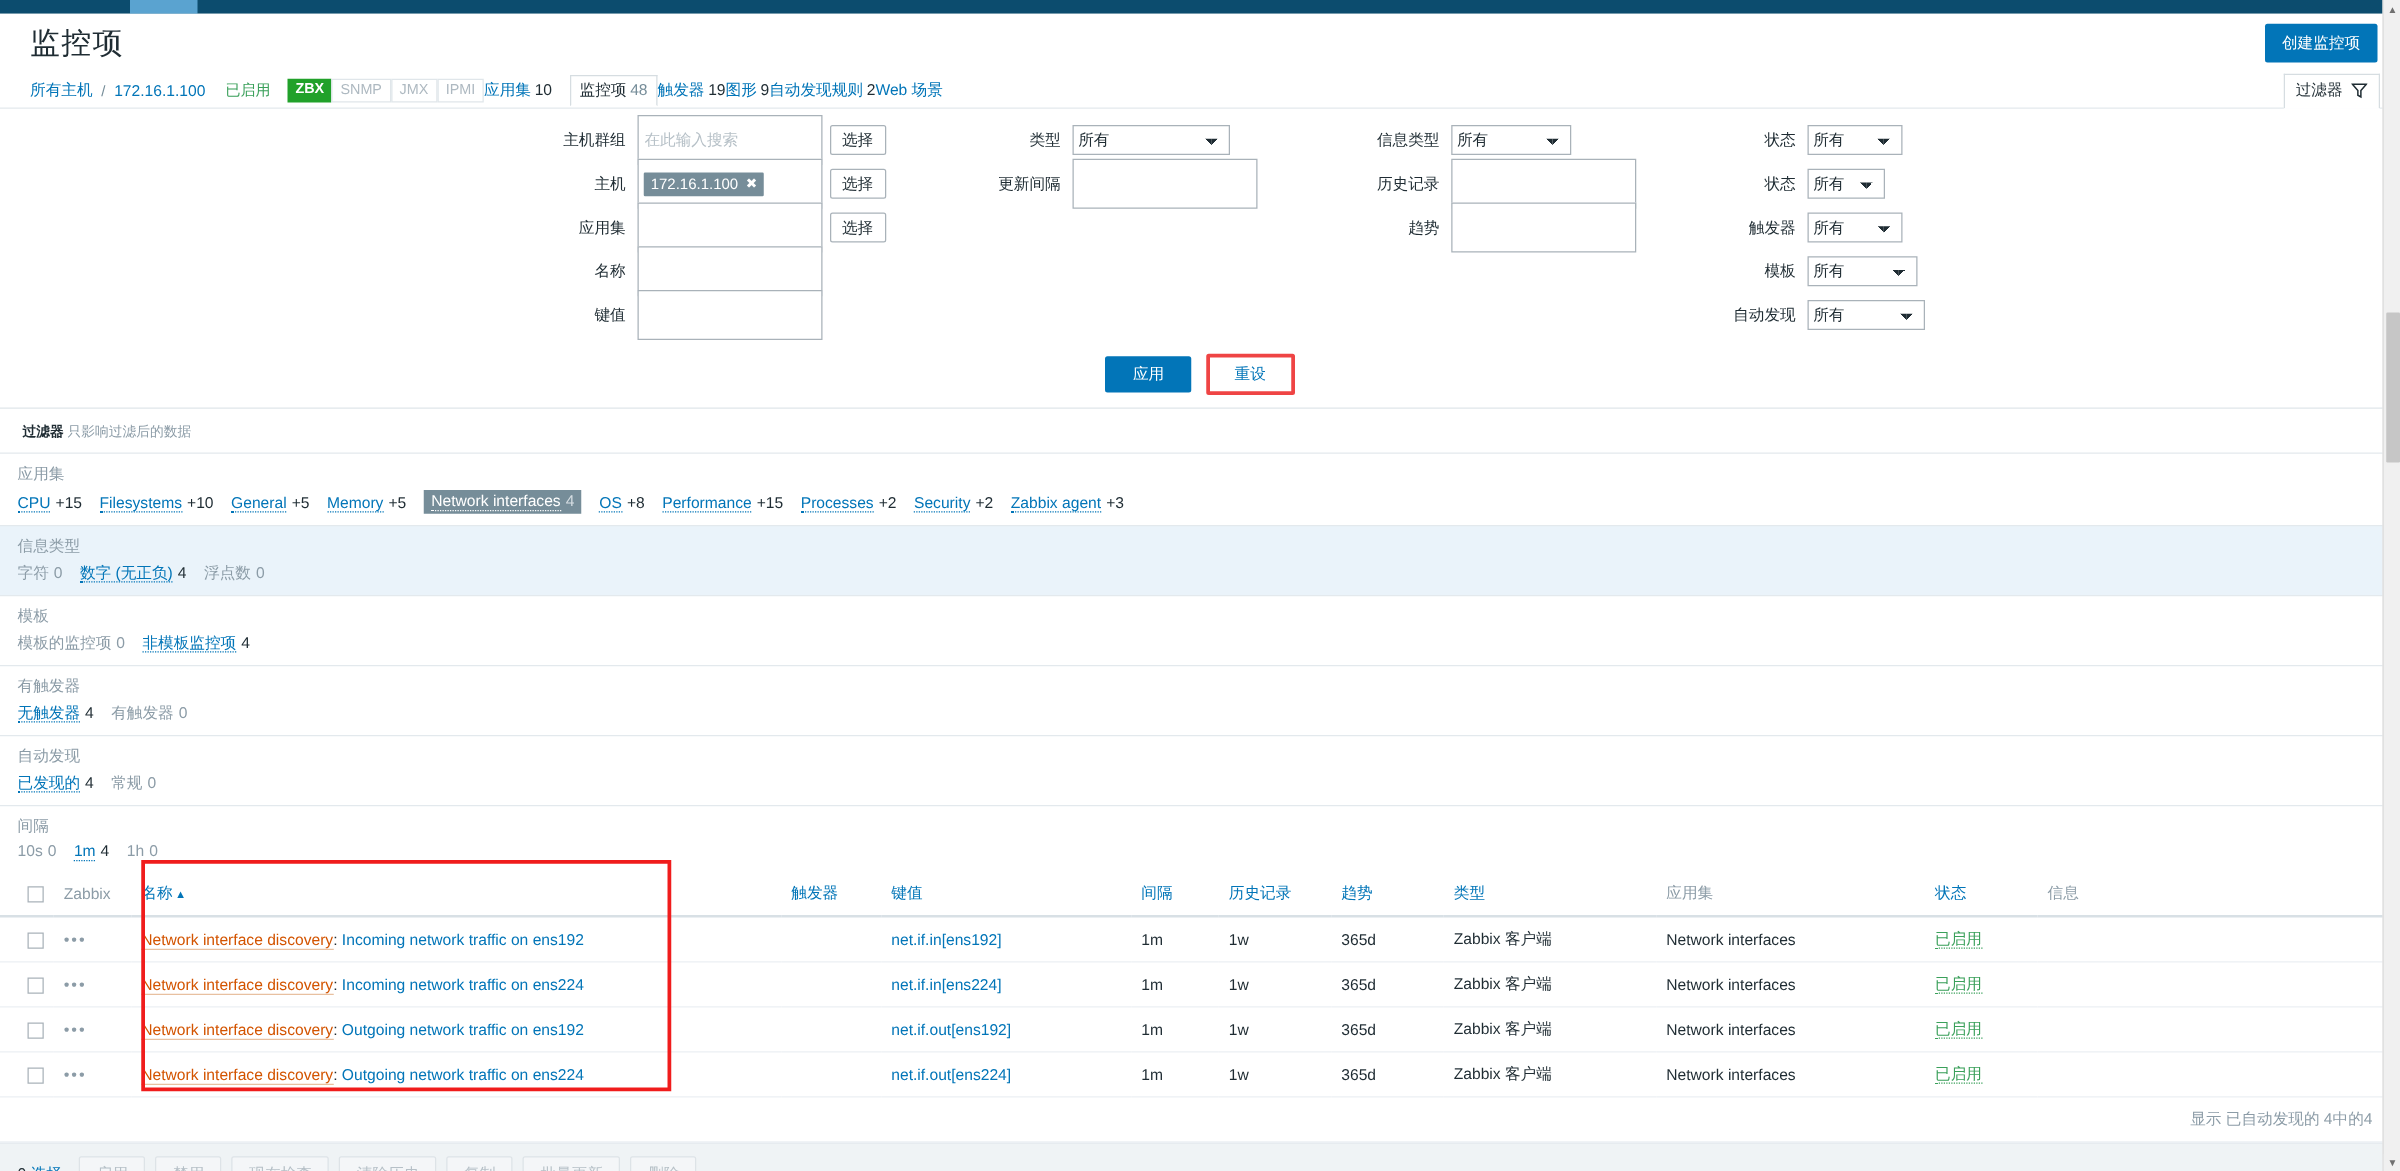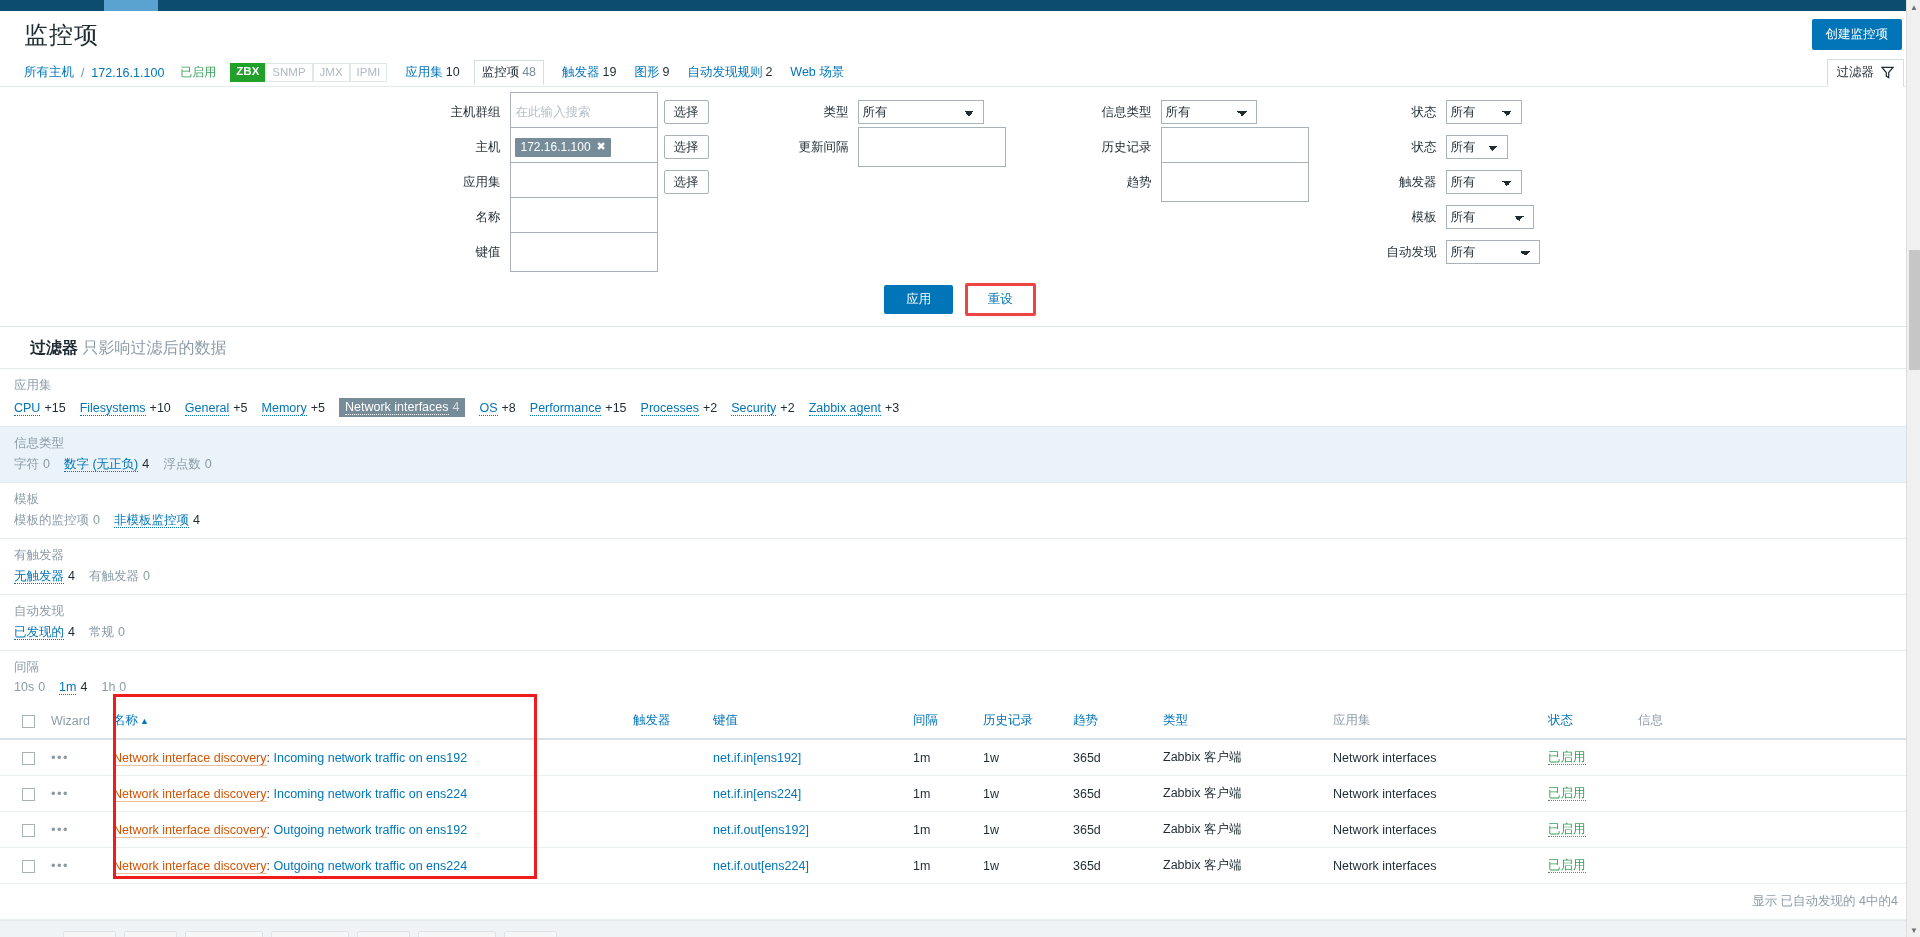--- a/index.html
+++ b/index.html
@@ -42,21 +42,21 @@
   }
   .crumb { color:#0275b8; font-size:12.5px; }
   .crumb-sep { color:#768d99; margin:0 7px; }
   .crumb-enabled { color:#3aa05a; margin-left:16px; }
   .badge-group { display:flex; margin-left:14px; }
   .badge {
     display:inline-block; padding:2px 6px 3px; font-size:11.5px;
     font-weight:bold; color:#fff; background:#21a12a; line-height:1.1;
   }
   .badge.off { background:transparent; color:#aeb9c1; border:1px solid #e0e6ea; font-weight:normal;}
-  .navlink { color:#0275b8; font-size:12.5px; margin-left:18px; }
+  .navlink { color:#0275b8; font-size:12.5px; }
   .navlink .cnt { color:#1f2c33; margin-left:3px; }
   .navlink.active {
     color:#1f2c33; background:#fff; border:1px solid #d6dde1;
     padding:3px 7px; margin-left:14px; border-bottom-color:#fff;
   }
   .navlink.active .cnt { color:#768d99; }
   .filter-tab {
     position:absolute; right:16px; bottom:-1px;
     background:#fff; border:1px solid #d6dde1; border-bottom:1px solid #fff;
     padding:4px 9px 5px; display:flex; align-items:center; gap:7px;
@@ -112,21 +112,21 @@
     background:#0275b8; color:#fff; border:none; border-radius:2px;
     padding:6px 22px; font-size:12.5px; font-family:inherit; cursor:pointer;
   }
   .btn-reset {
     background:#fff; color:#0275b8; border:3px solid #ef4444; border-radius:2px;
     padding:5px 20px; font-size:12.5px; font-family:inherit; cursor:pointer;
     margin-left:8px;
   }
   
   .subfilter-head {
-    padding:11px 30px 9px; font-size:16px;
+    padding:11px 18px 9px; font-size:11px;
   }
   .subfilter-head b { color:#1f2c33; font-weight:bold; }
   .subfilter-head span { color:#8c9ca7; }
   .sf-block {
     border-top:1px solid #e3e9ed;
     padding:8px 14px 9px;
   }
   .sf-block.alt { background:#eaf3fa; }
   .sf-title { color:#8c9ca7; font-size:12.5px; margin-bottom:4px; }
   .sf-items { display:flex; flex-wrap:wrap; align-items:center; gap:0; }
@@ -417,21 +417,21 @@
     </div>
   </div>
 
 <div class="table-wrap">
   <table class="items">
     <thead>
       <tr>
         <th style="width:30px;padding-left:22px">
           <span class="ckbox"></span>
         </th>
-        <th class="plain" style="width:62px">Wizard</th>
+        <th class="plain" style="width:62px">Zabbix</th>
         <th style="width:520px">
           <span>名称</span><span style="font-size:9px;margin-left:2px">▲</span>
         </th>
         <th style="width:80px">触发器</th>
         <th style="width:200px">键值</th>
         <th style="width:70px">间隔</th>
         <th style="width:90px">历史记录</th>
         <th style="width:90px">趋势</th>
         <th style="width:170px">类型</th>
         <th class="plain" style="width:215px">应用集</th>

